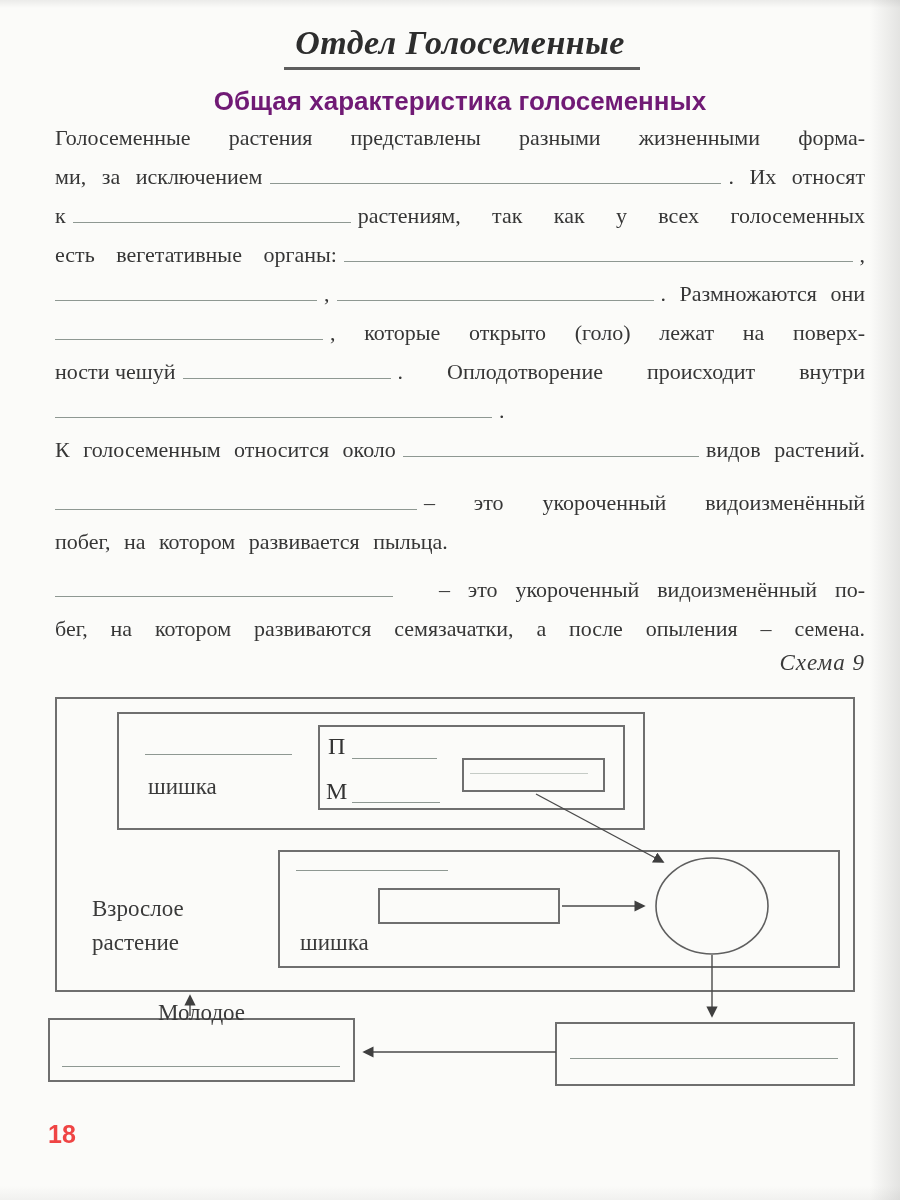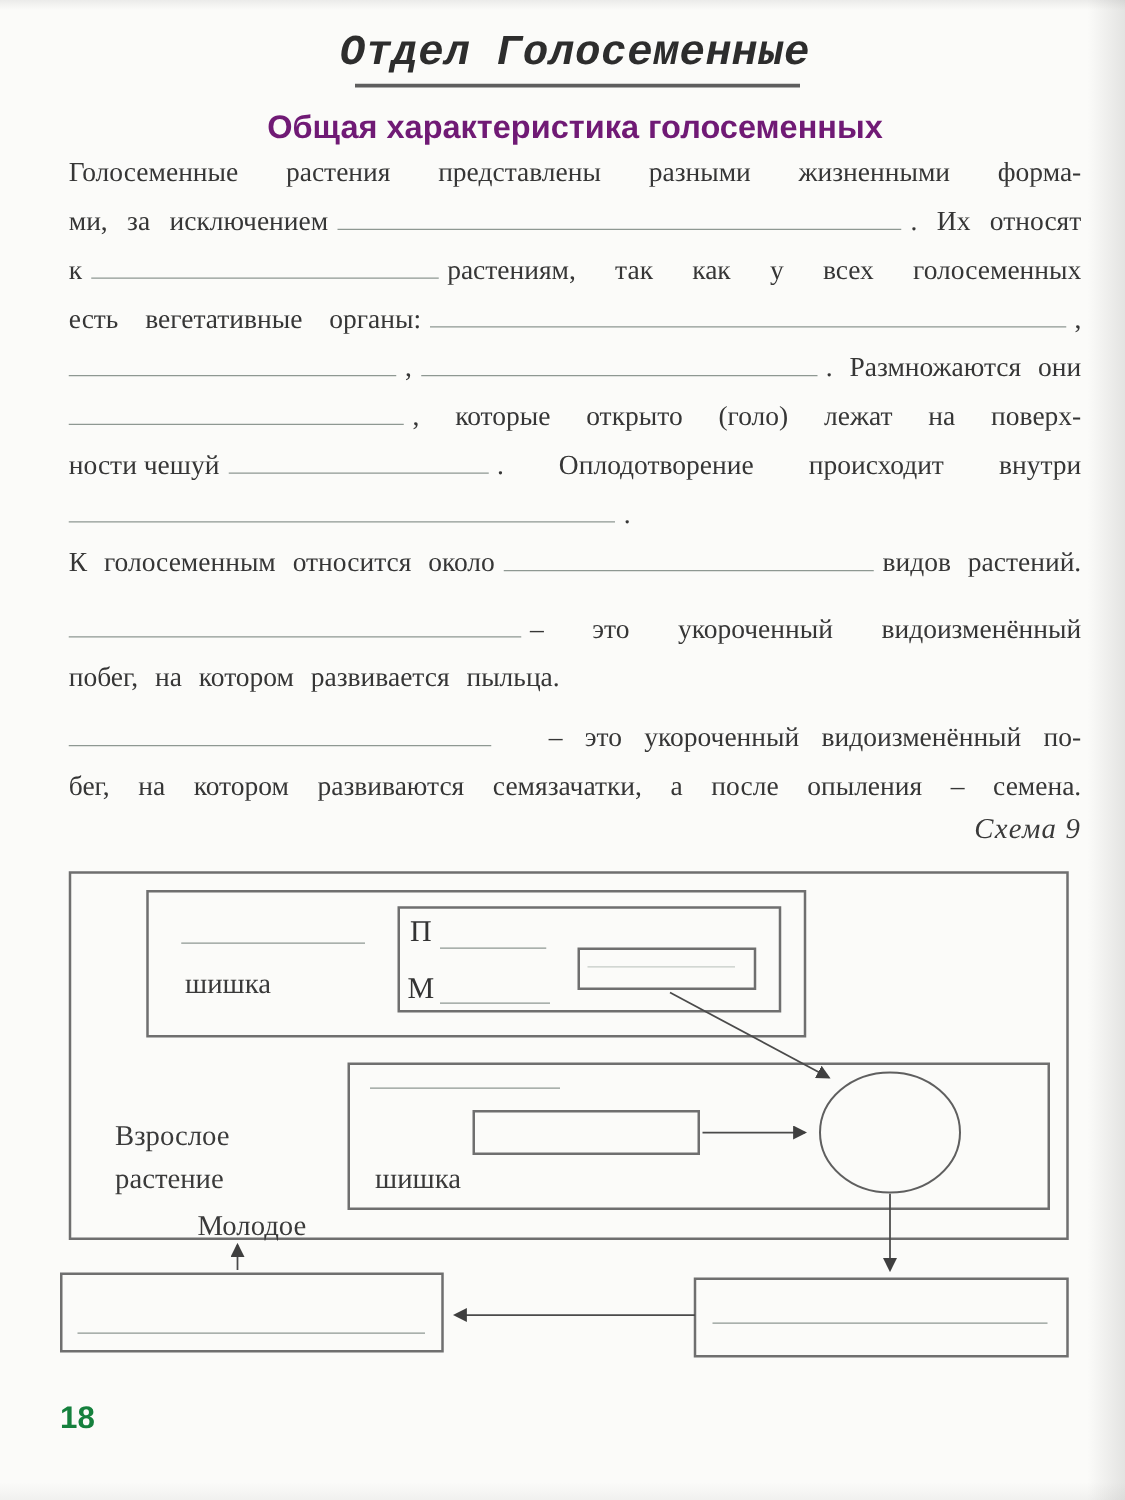--- a/index.html
+++ b/index.html
@@ -12,21 +12,21 @@
   
   .edge-right{position:absolute;top:0;right:0;width:30px;height:100%;
     background:linear-gradient(to right, rgba(120,120,120,0), rgba(120,120,120,0.18));}
   .edge-top{position:absolute;top:0;left:0;width:100%;height:8px;
     background:linear-gradient(to bottom, rgba(120,120,120,0.12), rgba(120,120,120,0));}
   .edge-bottom{position:absolute;bottom:0;left:0;width:100%;height:14px;
     background:linear-gradient(to top, rgba(120,120,120,0.08), rgba(120,120,120,0));}
 
   .title{
     position:absolute;left:55px;top:24px;width:810px;text-align:center;
-    font-family:Liberation Mono, monospace;font-weight:bold;font-style:italic;
+    font-family:Liberation Serif, serif;font-weight:bold;font-style:italic;
     font-size:34px;color:#2d2d2d;letter-spacing:0.5px;
   }
   .title-underline{
     position:absolute;left:284px;top:67px;width:356px;height:3px;background:#5e5e5e;
   }
   .subtitle{
     position:absolute;left:55px;top:86px;width:810px;text-align:center;
     font-family:"Liberation Sans", sans-serif;font-weight:bold;
     font-size:26px;color:#701a75;
   }
@@ -49,21 +49,21 @@
   .dbox{position:absolute;border:2px solid #6f6f6f;background:transparent;}
   .dline{position:absolute;height:0;border-bottom:1.6px solid #8e9892;}
   .dline.faint{border-bottom:1.2px solid #c5cbc6;}
   .dlabel{position:absolute;font-size:23px;color:#3a3a3a;line-height:26px;}
   .pm{font-size:24px;color:#333;}
   svg.overlay{position:absolute;left:0;top:0;width:900px;height:1200px;pointer-events:none;}
 
   .page-number{
     position:absolute;left:48px;top:1120px;
     font-family:"Liberation Sans", sans-serif;font-weight:bold;
-    font-size:25px;color:#15803d;
+    font-size:25px;color:#ef4444;
   }
 </style>
 </head>
 <body>
 
 <div class="edge-top"></div>
 <div class="edge-right"></div>
 <div class="edge-bottom"></div>
 
 <div class="title">Отдел Голосеменные</div>
@@ -147,21 +147,21 @@
     <div style="line-height:34px;">Взрослое</div>
     <div style="line-height:34px;">растение</div>
   </div>
 
   <div class="dbox" style="left:278px;top:850px;width:558px;height:114px;"></div>
   <div class="dline" style="left:296px;top:870px;width:152px;"></div>
   <div class="dbox" style="left:378px;top:888px;width:178px;height:32px;"></div>
   <div class="dlabel" style="left:300px;top:930px;">шишка</div>
 
   <div class="dbox" style="left:48px;top:1018px;width:303px;height:60px;"></div>
-  <div class="dlabel" style="left:158px;top:968px;">Молодое</div>
+  <div class="dlabel" style="left:158px;top:1000px;">Молодое</div>
   <div class="dline" style="left:62px;top:1066px;width:278px;"></div>
 
   <div class="dbox" style="left:555px;top:1022px;width:296px;height:60px;"></div>
   <div class="dline" style="left:570px;top:1058px;width:268px;"></div>
 </div>
 
 <svg class="overlay" viewBox="0 0 900 1200">
   <defs>
     <marker id="arr" viewBox="0 0 10 10" refX="8.5" refY="5" markerWidth="8" markerHeight="8" orient="auto-start-reverse">
       <path d="M0,0 L10,5 L0,10 z" fill="#3f3f3f"></path>

